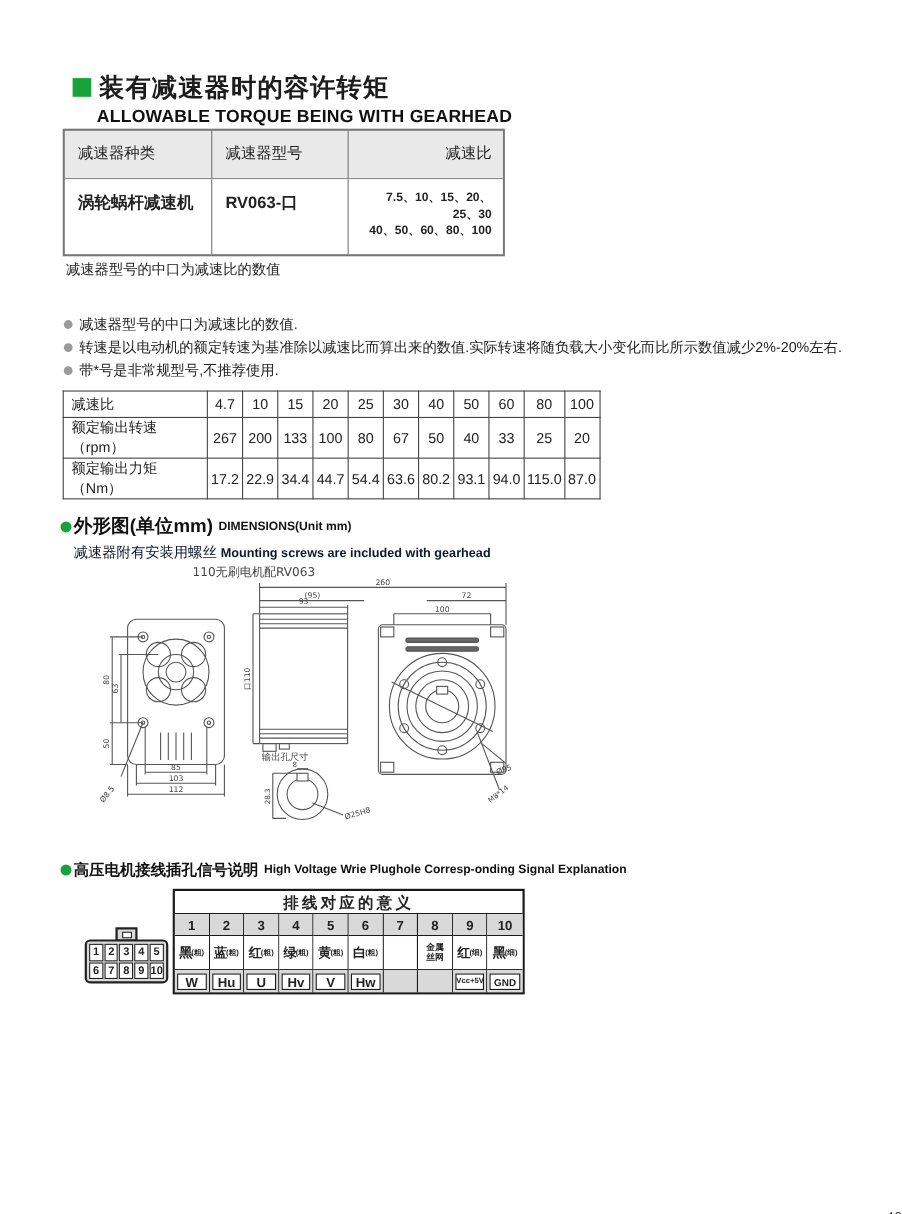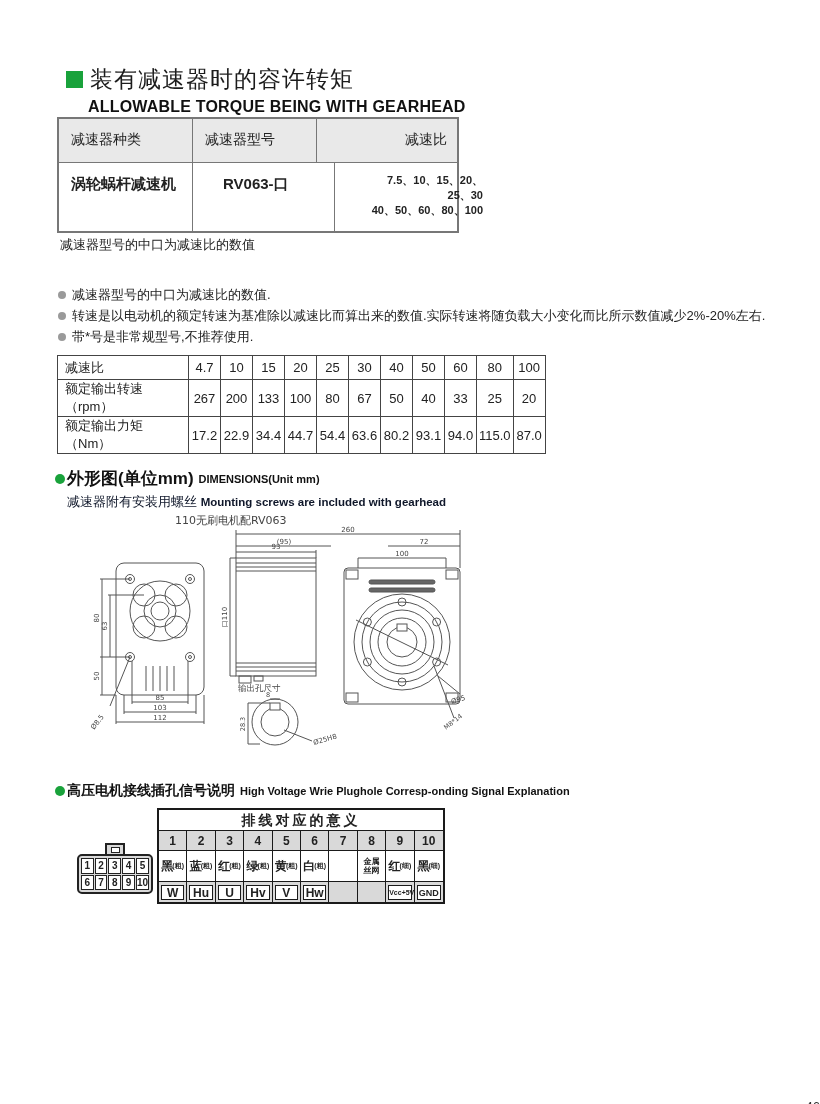--- a/index.html
+++ b/index.html
@@ -3,28 +3,28 @@
 <meta charset="utf-8">
 <style>
   * { margin:0; padding:0; box-sizing:border-box; }
   body { background:#fff; font-family:"Liberation Sans","DejaVu Sans",sans-serif; color:#222; }
   .page { position:relative; width:820px; height:1104px; background:#fff; overflow:hidden; margin:0 auto; }
 
   
   .title-block { position:absolute; left:66px; top:64px; }
   .title-row { display:flex; align-items:center; gap:7px; }
   .green-square { width:17px; height:17px; background:#19a23b; display:inline-block; }
-  .title-zh { font-size:23px; font-weight:normal; color:#1c1c1c; letter-spacing:1px; }
+  .title-zh { font-size:23px; font-weight:bold; color:#1c1c1c; letter-spacing:1px; }
   .title-en { font-size:16px; font-weight:bold; color:#111; margin:3px 0 0 22px; letter-spacing:0.2px; }
 
   
   .t1 { position:absolute; left:57px; top:117px; width:402px; border:2px solid #777; background:#fff; }
   .t1-row { display:grid; grid-template-columns:134px 124px 140px; }
   .t1-head { background:#e9e9e9; height:44px; border-bottom:1px solid #777; }
-  .t1-body { height:68px; background:#fff;gap:18px; }
+  .t1-body { height:68px; background:#fff; }
   .t1-row > div { border-right:1px solid #777; padding:12px 10px 0 12px; font-size:14px; }
   .t1-row > div:last-child { border-right:none; }
   .t1-head .ratio-col { text-align:right; }
   .t1-body .type-cell, .t1-body .model-cell { font-size:15px; font-weight:bold; }
   .t1-body .ratio-cell { text-align:right; font-size:11px; font-weight:bold; line-height:15px; padding-top:10px; }
   .t1-caption { position:absolute; left:60px; top:236px; font-size:13px; color:#222; }
 
   
   .notes { position:absolute; left:58px; top:287px; }
   .note { display:flex; align-items:flex-start; margin-bottom:5px; font-size:13px; line-height:16px;text-align:right; }
@@ -47,21 +47,21 @@
 
   
   .drawing { position:absolute; left:88px; top:508px; }
   .drawing svg text { fill:#444; font-family:"DejaVu Sans",sans-serif; }
 
   
   .wire-head { position:absolute; left:55px; top:782px; }
   .wire-head .sec-zh { font-size:14px; }
   .wire-head .sec-en { font-size:11px; }
 
-  .wt { position:absolute; left:157px; top:808px; width:288px; border:2px solid #1a1a1a; background:#fff; }
+  .wt { position:absolute; left:157px; top:808px; width:320px; border:2px solid #1a1a1a; background:#fff; }
   .wt-title { height:21px; line-height:21px; text-align:center; font-weight:bold; font-size:14px; letter-spacing:3px; border-bottom:1px solid #1a1a1a; }
   .wt-row { display:grid; grid-template-columns:repeat(10,1fr); }
   .wt-row > div { border-right:1px solid #1a1a1a; border-bottom:1px solid #1a1a1a; display:flex; align-items:center; justify-content:center; overflow:hidden; }
   .wt-row > div:last-child { border-right:none; }
   .row-signals > div { border-bottom:none; }
   .row-pins > div { height:20px; background:#d9d9d9; font-weight:bold; font-size:12px; }
   .row-colors > div { height:31px; background:#fff; }
   .cmain { font-size:12px; font-weight:bold; }
   .csub { font-size:7px; font-weight:bold; margin-left:-1px; }
   .metal { font-size:8px; line-height:9px; font-weight:bold; width:18px; text-align:center; word-break:break-all; }

